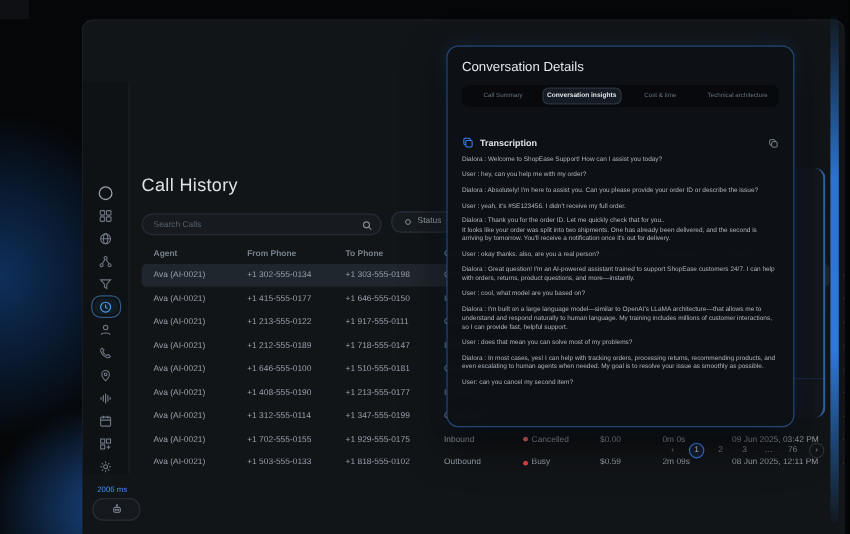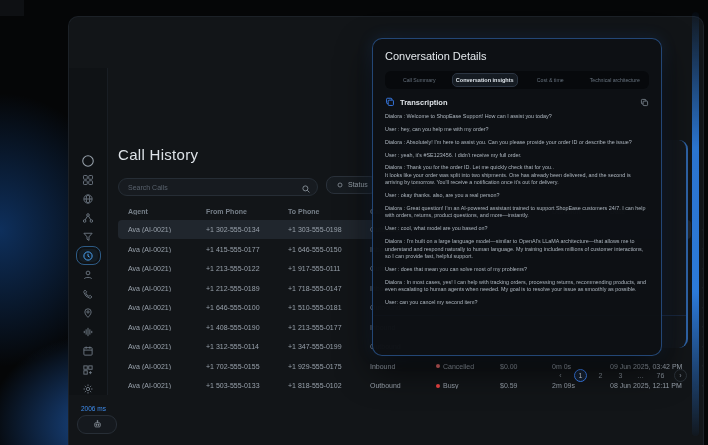--- a/index.html
+++ b/index.html
@@ -70,21 +70,21 @@
 
   
   .modal{position:absolute;left:372px;top:38px;width:290px;height:318px;box-sizing:border-box;
     background:rgba(13,16,20,.98);border:1px solid rgba(62,138,236,.45);border-radius:10px;
     box-shadow:0 14px 34px rgba(0,0,0,.65),0 0 16px rgba(56,139,253,.15);padding:11px 12px;overflow:hidden;}
   .modal-title{font-size:11px;color:#e3e8ec;margin-bottom:9px;}
   .tabbar{display:flex;background:#07090c;border-radius:6px;padding:2px;height:14px;align-items:stretch;}
   .tab{flex:1;display:flex;align-items:center;justify-content:center;font-size:5.2px;color:#67727e;
     border-radius:5px;cursor:pointer;white-space:nowrap;}
   .tab.active{background:#151b22;border:1px solid #2b3441;color:#dde3e9;font-weight:bold;font-size:5.5px;}
-  .tr-head{display:flex;align-items:center;gap:5px;margin-top:8px;}
+  .tr-head{display:flex;align-items:center;gap:5px;margin-top:25px;}
   .tr-title{font-size:7.5px;font-weight:bold;color:#dfe4e9;flex:1;}
   .messages{margin-top:6px;overflow:hidden;height:192px;}
   .msg{font-size:5.4px;line-height:1.38;color:#adb6bf;margin-bottom:5.4px;white-space:pre-line;}
   .icon-btn{cursor:pointer;display:flex;}
 </style>
 </head>
 <body>
 
 <div class="scene">
   <div class="glow-left"></div>

